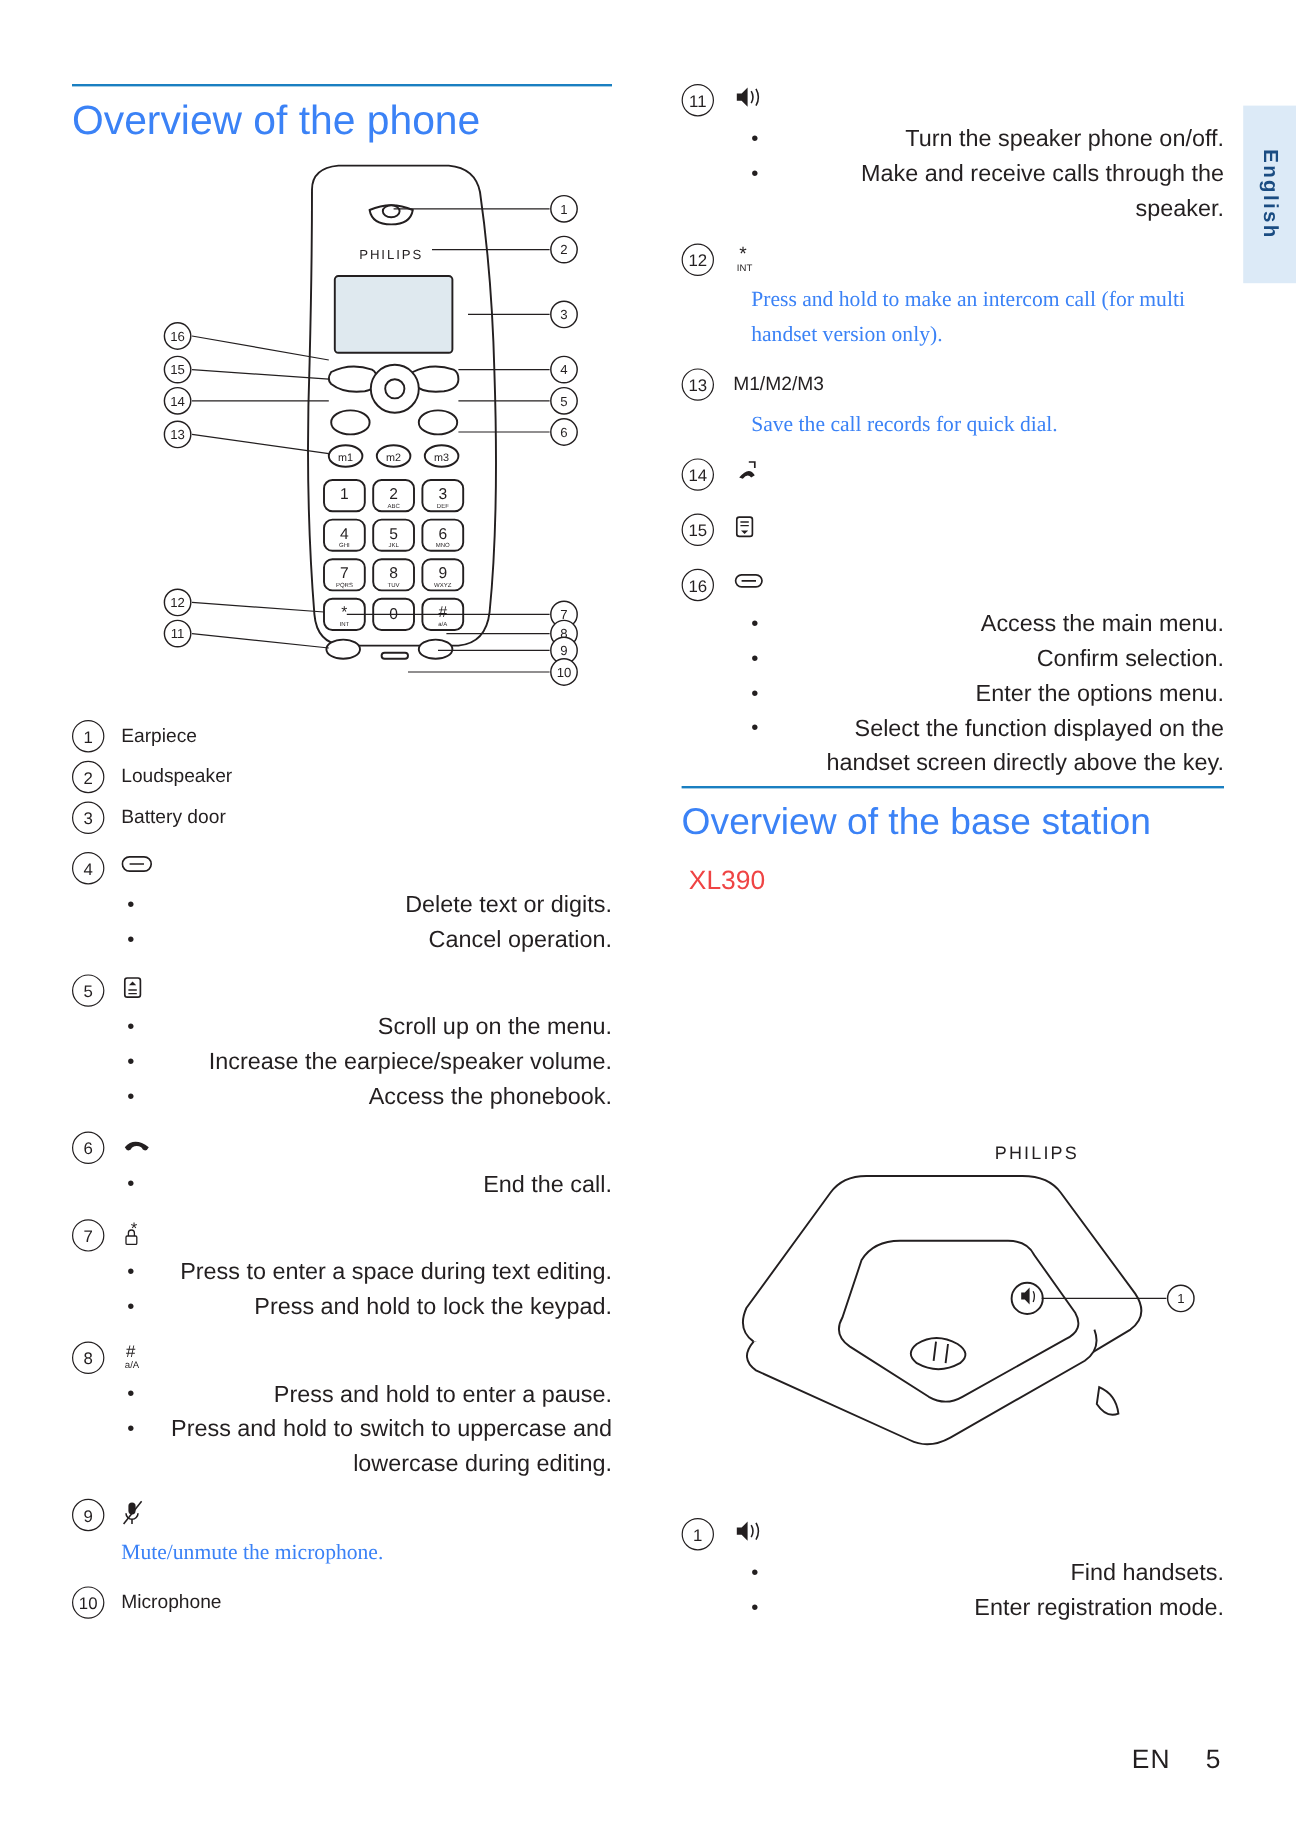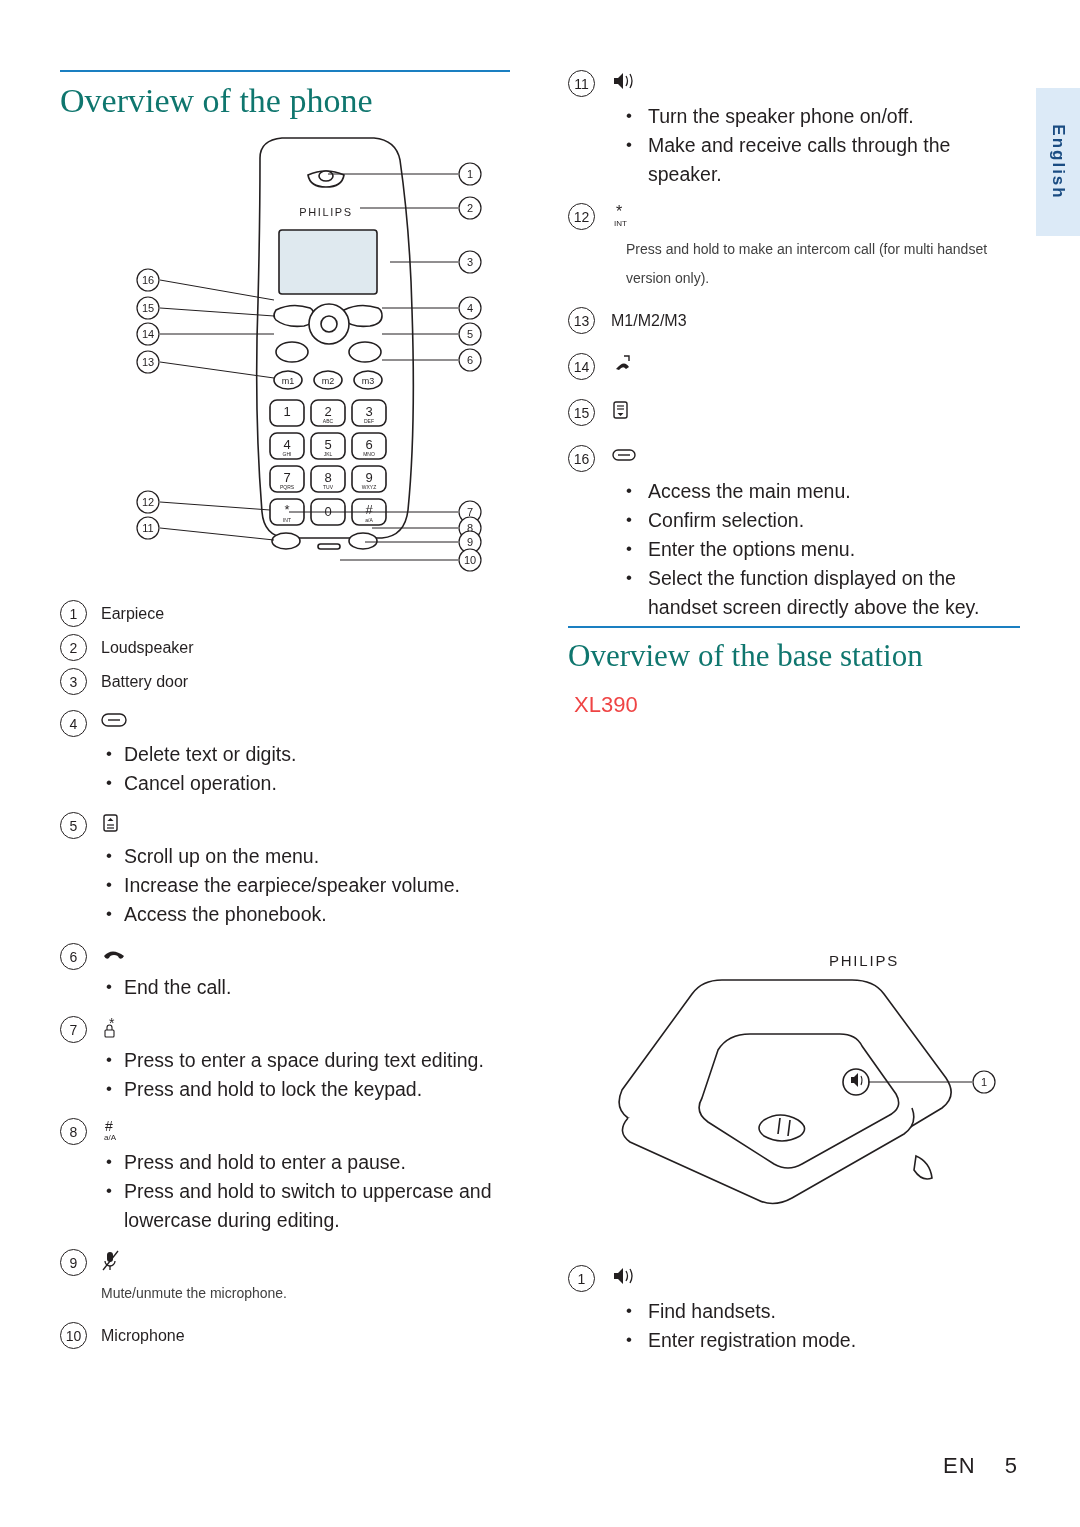--- a/index.html
+++ b/index.html
@@ -54,24 +54,24 @@
     top: 70px;
     width: 452px;
   }
   
   .rule {
     border-top: 2px solid #1a7fc1;
     width: 100%;
     margin-bottom: 10px;
   }
   h1 {
-    font-family: Liberation Serif, serif;
+    font-family: Liberation Sans, sans-serif;
     font-weight: normal;
     font-size: 34px;
-    color: #0f766e;
+    color: #3b82f6;
     margin: 0 0 18px 0;
     letter-spacing: 0px;
   }
   h1.small {
     font-size: 31px;
   }
   
   .item {
     margin-bottom: 4px;
   }
@@ -95,40 +95,42 @@
   }
   .head-label {
     font-size: 16px;
     line-height: 27px;
     color: #231f20;
   }
   .bullets {
     margin: 0 0 0 0;
     padding: 0;
     list-style: none;
+    text-align: right;
   }
   .bullets li {
     position: relative;
     font-size: 19.5px;
     line-height: 29px;
     padding-left: 64px;
     color: #231f20;
   }
   .bullets li::before {
     content: "\2022";
     position: absolute;
     left: 46px;
     top: -1px;
     font-size: 17px;
   }
   .plain-line {
-    font-size: 14px;
+    font-size: 18px;
     line-height: 29px;
     padding-left: 41px;
-    color: #404040;
+    color: #3b82f6;
+    font-family: Liberation Serif, serif;
   }
   .right .bullets li {
     padding-left: 80px;
   }
   .right .bullets li::before {
     left: 58px;
   }
   .right .plain-line {
     padding-left: 58px;
   }
@@ -481,20 +483,21 @@
         </span>
       </div>
       <div class="plain-line">Press and hold to make an intercom call (for multi handset version only).</div>
     </div>
 
     <div class="item" style="margin-top:14px;">
       <div class="item-head">
         <span class="num">13</span>
         <span class="head-label">M1/M2/M3</span>
       </div>
+      <div class="plain-line">Save the call records for quick dial.</div>
     </div>
 
     <div class="item" style="margin-top:14px;">
       <div class="item-head">
         <span class="num">14</span>
         <span class="glyph">
           <svg width="22" height="22" viewBox="0 0 22 22">
               <path d="M5 16 q8 -10 13 -2 l-3 2 q-3 -4 -7 1 z" fill="#231f20"></path>
               <path d="M13 3 h5 v5" fill="none" stroke="#231f20" stroke-width="1.4"></path>
             </svg>

